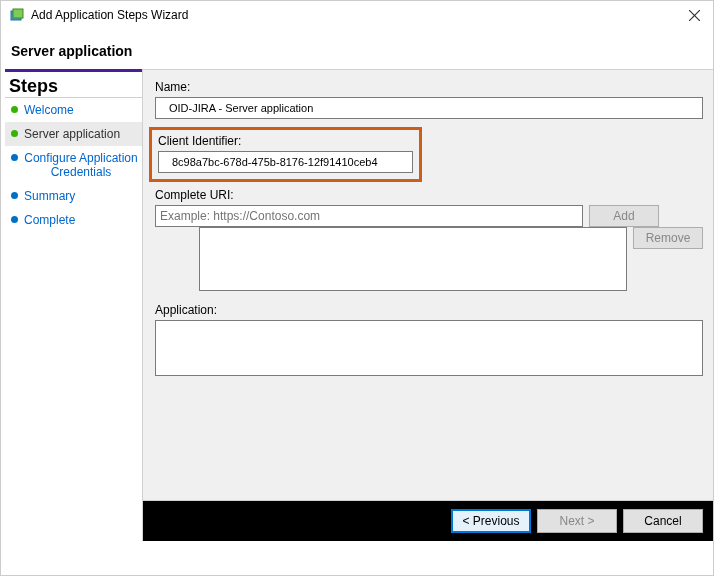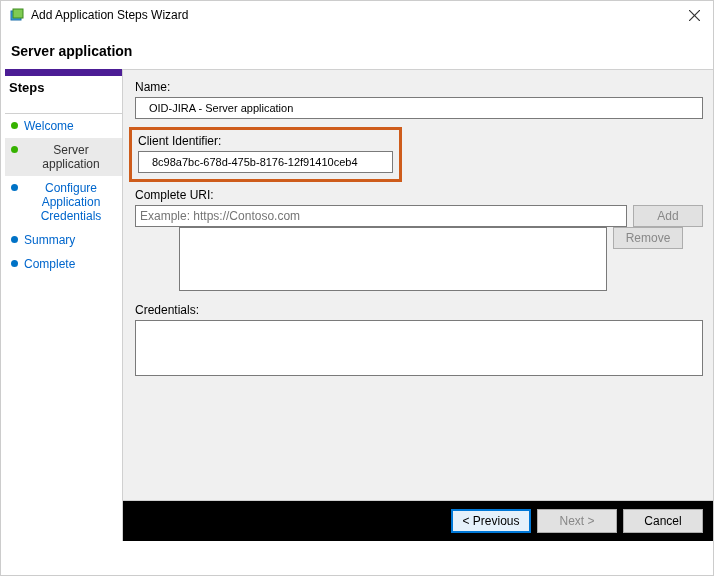--- a/index.html
+++ b/index.html
@@ -8,21 +8,21 @@
     .titlebar { display: flex; align-items: center; padding: 6px 8px; }
     .titlebar .icon { width: 16px; height: 16px; margin-right: 6px; }
     .titlebar .title { flex: 1; }
     .titlebar .close { width: 14px; height: 14px; cursor: pointer; display:flex; align-items:center; justify-content:center; margin-right:4px; }
 
     .page-heading { font-weight: bold; font-size: 14px; padding: 14px 0 10px 10px; }
 
     .body-wrap { display: flex; height: 472px; }
 
     .steps-col { width: 182px; padding: 0 0 0 4px; }
-    .steps-header { font-weight: bold; font-size: 13px; padding: 4px 0 18px 4px; border-top:7px solid #4c1d95; border-bottom:1px solid #d0d0d0; }
+    .steps-header { font-weight: bold; font-size: 18px; padding: 4px 0 0 4px; border-top:3px solid #4c1d95; border-bottom:1px solid #d0d0d0; }
     .step-item { display: flex; align-items: flex-start; padding: 5px 4px 5px 6px; cursor: pointer; line-height: 14px; }
     .step-item.current { background: #eaeaea; }
     .step-bullet { width: 7px; height: 7px; border-radius: 50%; margin: 3px 6px 0 0; flex-shrink:0; }
     .bullet-done { background: #36b200; }
     .bullet-pending { background: #0072c6; }
     .step-link { color: #0066cc; text-align: center; }
     .step-item.current .step-link { color: #333; }
 
     .main-col { flex: 1; background: #f0f0f0; border-left: 1px solid #d0d0d0; border-top:1px solid #d0d0d0; padding: 10px 10px 6px 12px; position: relative; }
 
@@ -103,31 +103,31 @@
     </div>
 
     <div class="highlight-box">
       <label class="form-label">Client Identifier:</label>
       <input class="form-input" value="8c98a7bc-678d-475b-8176-12f91410ceb4" style="">
     </div>
 
     <div class="row" style="margin-top:2px;">
       <label class="form-label">Complete URI:</label>
       <div class="uri-row">
-        <input class="uri-input" style="width: 492px; flex: 0 0 auto;" placeholder="Example: https://Contoso.com">
+        <input class="uri-input" style="width: 428px; flex: 0 0 auto;" placeholder="Example: https://Contoso.com">
         <button class="side-btn">Add</button>
       </div>
       <div class="uri-row" style="margin-top:0;padding-left:44px;">
         <div class="uri-list"></div>
         <button class="side-btn">Remove</button>
       </div>
     </div>
 
     <div class="row" style="margin-top:12px;">
-      <label class="form-label">Credentials:</label>
+      <label class="form-label">Application:</label>
       <textarea class="form-textarea desc-box" style=""></textarea>
     </div>
 
     <div class="btn-row">
       <button class="btn primary">&lt; Previous</button>
       <button class="btn disabled">Next &gt;</button>
       <button class="btn">Cancel</button>
     </div>
 
   </div>

